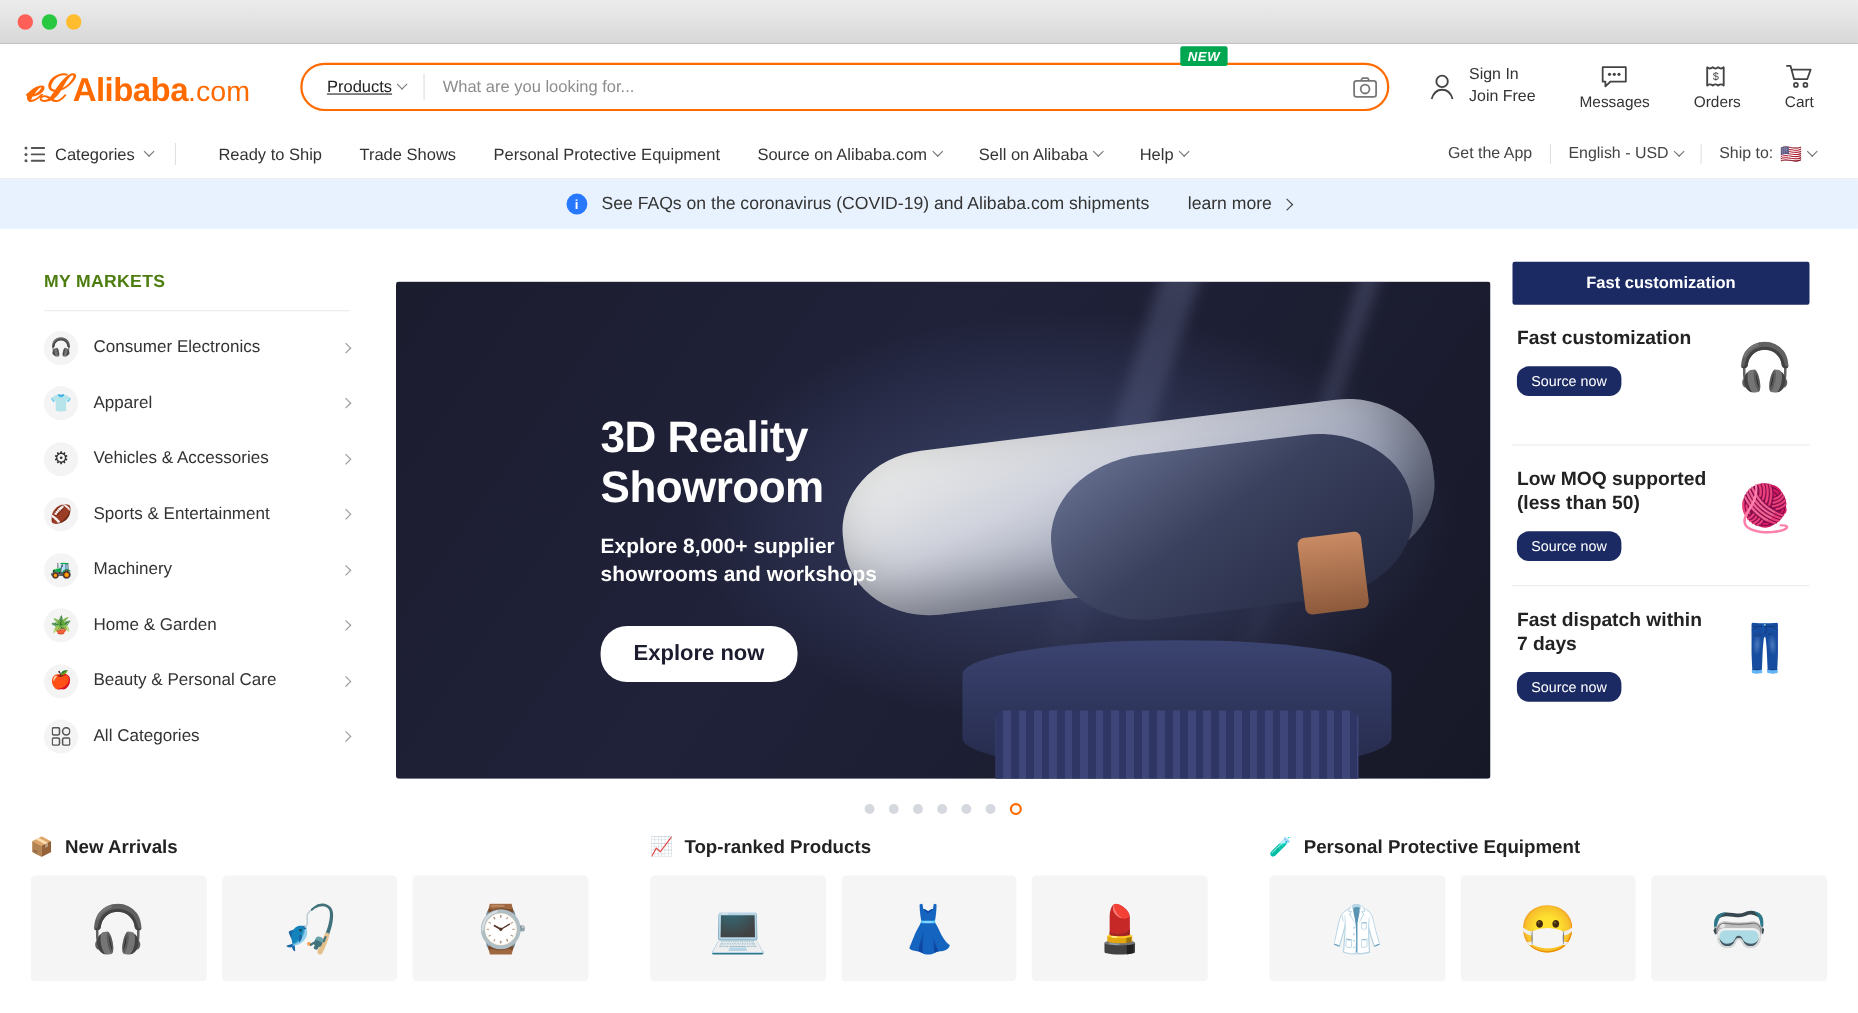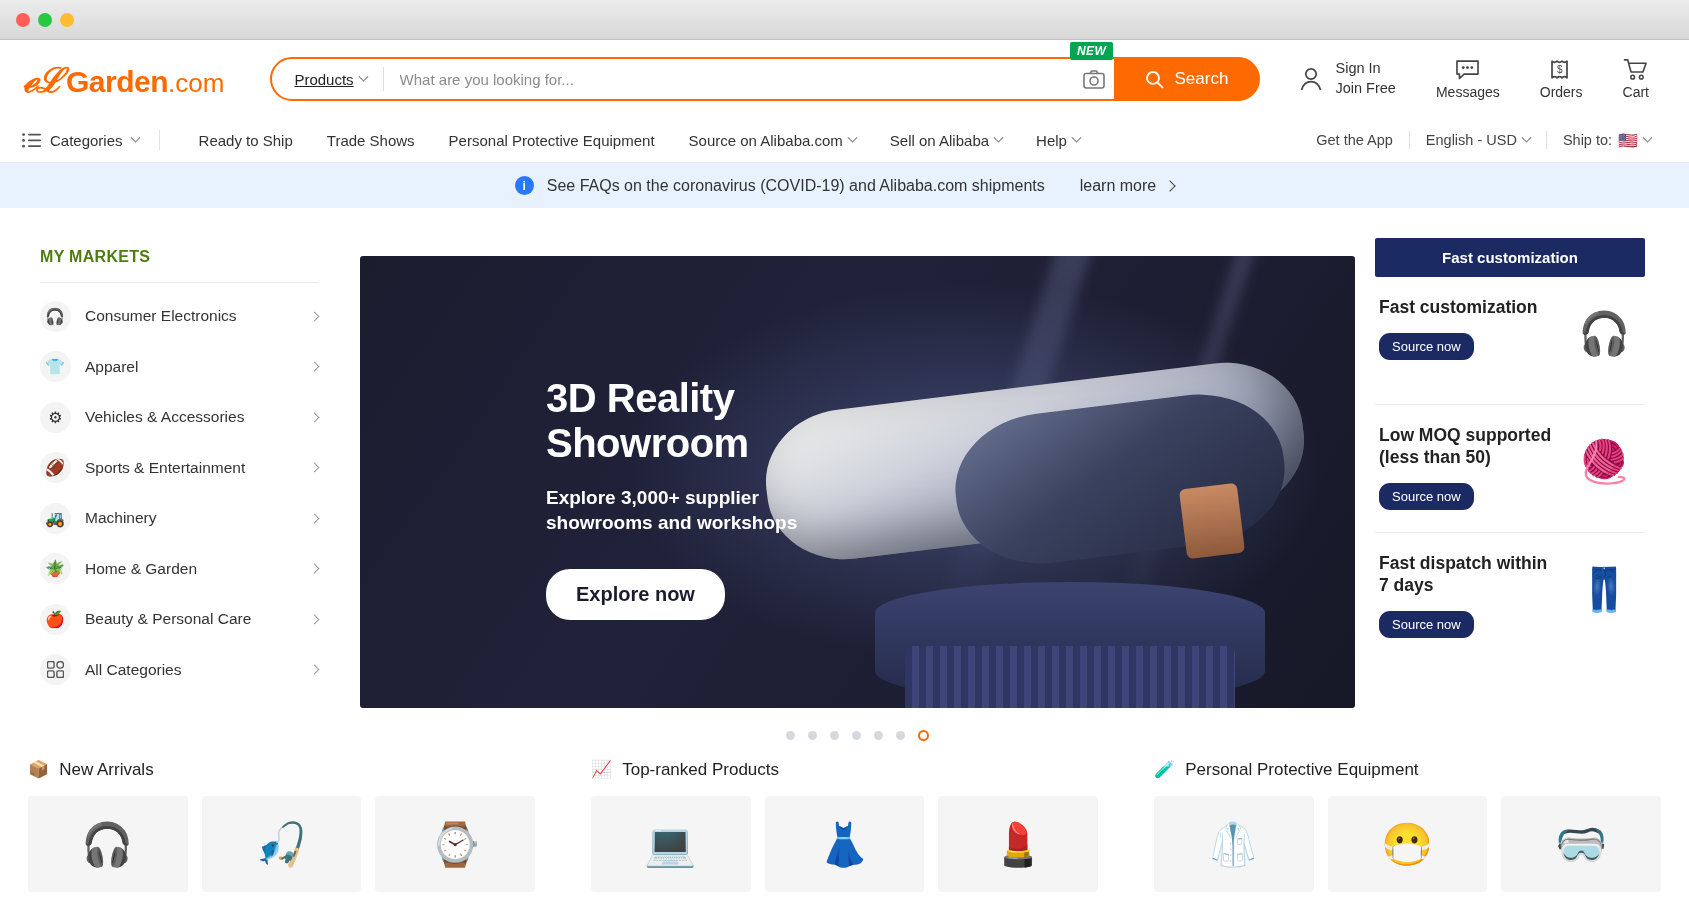--- a/index.html
+++ b/index.html
@@ -221,21 +221,21 @@
   }
   .promo-img { width: 72px; height: 72px; display: flex; align-items: center; justify-content: center; font-size: 42px; }
 
   
   .cards { display: flex; gap: 20px; padding: 14px 10px 0 10px; }
   .card {
     background: #fff; border-radius: 4px; padding: 16px 18px;
     flex: 1; height: 150px; overflow: hidden;
   }
   .card-head { display: flex; align-items: center; gap: 10px; margin-bottom: 16px; }
-  .card-title { font-size: 17px; font-weight: normal; color: #222; }
+  .card-title { font-size: 17px; font-weight: bold; color: #222; }
   .card-icon { font-size: 17px; }
   .thumbs { display: flex; gap: 14px; }
   .thumb {
     width: 160px; height: 96px; border-radius: 4px; background: #f5f5f5;
     display: flex; align-items: center; justify-content: center; font-size: 42px;
     overflow: hidden;
   }
 </style>
 </head>
 <body>
@@ -246,45 +246,38 @@
     <div class="dot green"></div>
     <div class="dot yellow"></div>
   </div>
 </div>
 
 <div class="page">
 
   <div class="header">
     <div class="logo">
       <span class="logo-mark">ℯℒ</span>
-      <span class="logo-name">Garden</span>
+      <span class="logo-name">Alibaba</span>
       <span class="logo-tld">.com</span>
     </div>
 
     <div class="searchbar">
       <div class="cat-select">
         <span>Products</span>
         <span class="caret"></span>
       </div>
       <div class="divider-v"></div>
       <input class="search-input" type="text" placeholder="What are you looking for..." style="">
       <div class="cam-btn">
         <svg width="22" height="19" viewBox="0 0 22 19" fill="none">
           <rect x="1" y="3.5" width="20" height="14.5" rx="2.2" stroke="#777" stroke-width="1.6"></rect>
           <path d="M7 3.5l1.6-2.5h4.8L15 3.5" stroke="#777" stroke-width="1.6" fill="none"></path>
           <circle cx="11" cy="11" r="4" stroke="#777" stroke-width="1.6"></circle>
         </svg>
       </div>
-      <button class="search-btn">
-        <svg width="19" height="19" viewBox="0 0 20 20" fill="none">
-          <circle cx="8.4" cy="8.4" r="6.3" stroke="#fff" stroke-width="1.9"></circle>
-          <line x1="13.2" y1="13.2" x2="18.4" y2="18.4" stroke="#fff" stroke-width="1.9" stroke-linecap="round"></line>
-        </svg>
-        <span>Search</span>
-      </button>
       <div class="new-badge">NEW</div>
     </div>
 
     <div class="header-right">
       <div class="hdr-item hdr-signin">
         <svg width="30" height="30" viewBox="0 0 30 30" fill="none">
           <circle cx="15" cy="10" r="5.2" stroke="#444" stroke-width="1.7"></circle>
           <path d="M5.5 26c1.6-5.6 5.2-8.4 9.5-8.4S23 20.4 24.5 26" stroke="#444" stroke-width="1.7" fill="none"></path>
         </svg>
         <span class="signin-text">
@@ -450,21 +443,21 @@
             <div class="vr-base"></div>
             <div class="vr-pedestal"></div>
             <div class="vr-band"></div>
             <div class="vr-lens"></div>
             <div class="vr-strap"></div>
           </div>
 
           <div class="hero-txt">
             <div class="hero-h1">3D Reality</div>
             <div class="hero-h1">Showroom</div>
-            <div class="hero-sub">Explore 3,000+ supplier</div>
+            <div class="hero-sub">Explore 8,000+ supplier</div>
             <div class="hero-sub" style="margin-top:0">showrooms and workshops</div>
             <button class="hero-btn">Explore now</button>
           </div>
         </div>
 
         <div class="dots-row">
           <span class="cdot"></span>
           <span class="cdot"></span>
           <span class="cdot"></span>
           <span class="cdot"></span>

